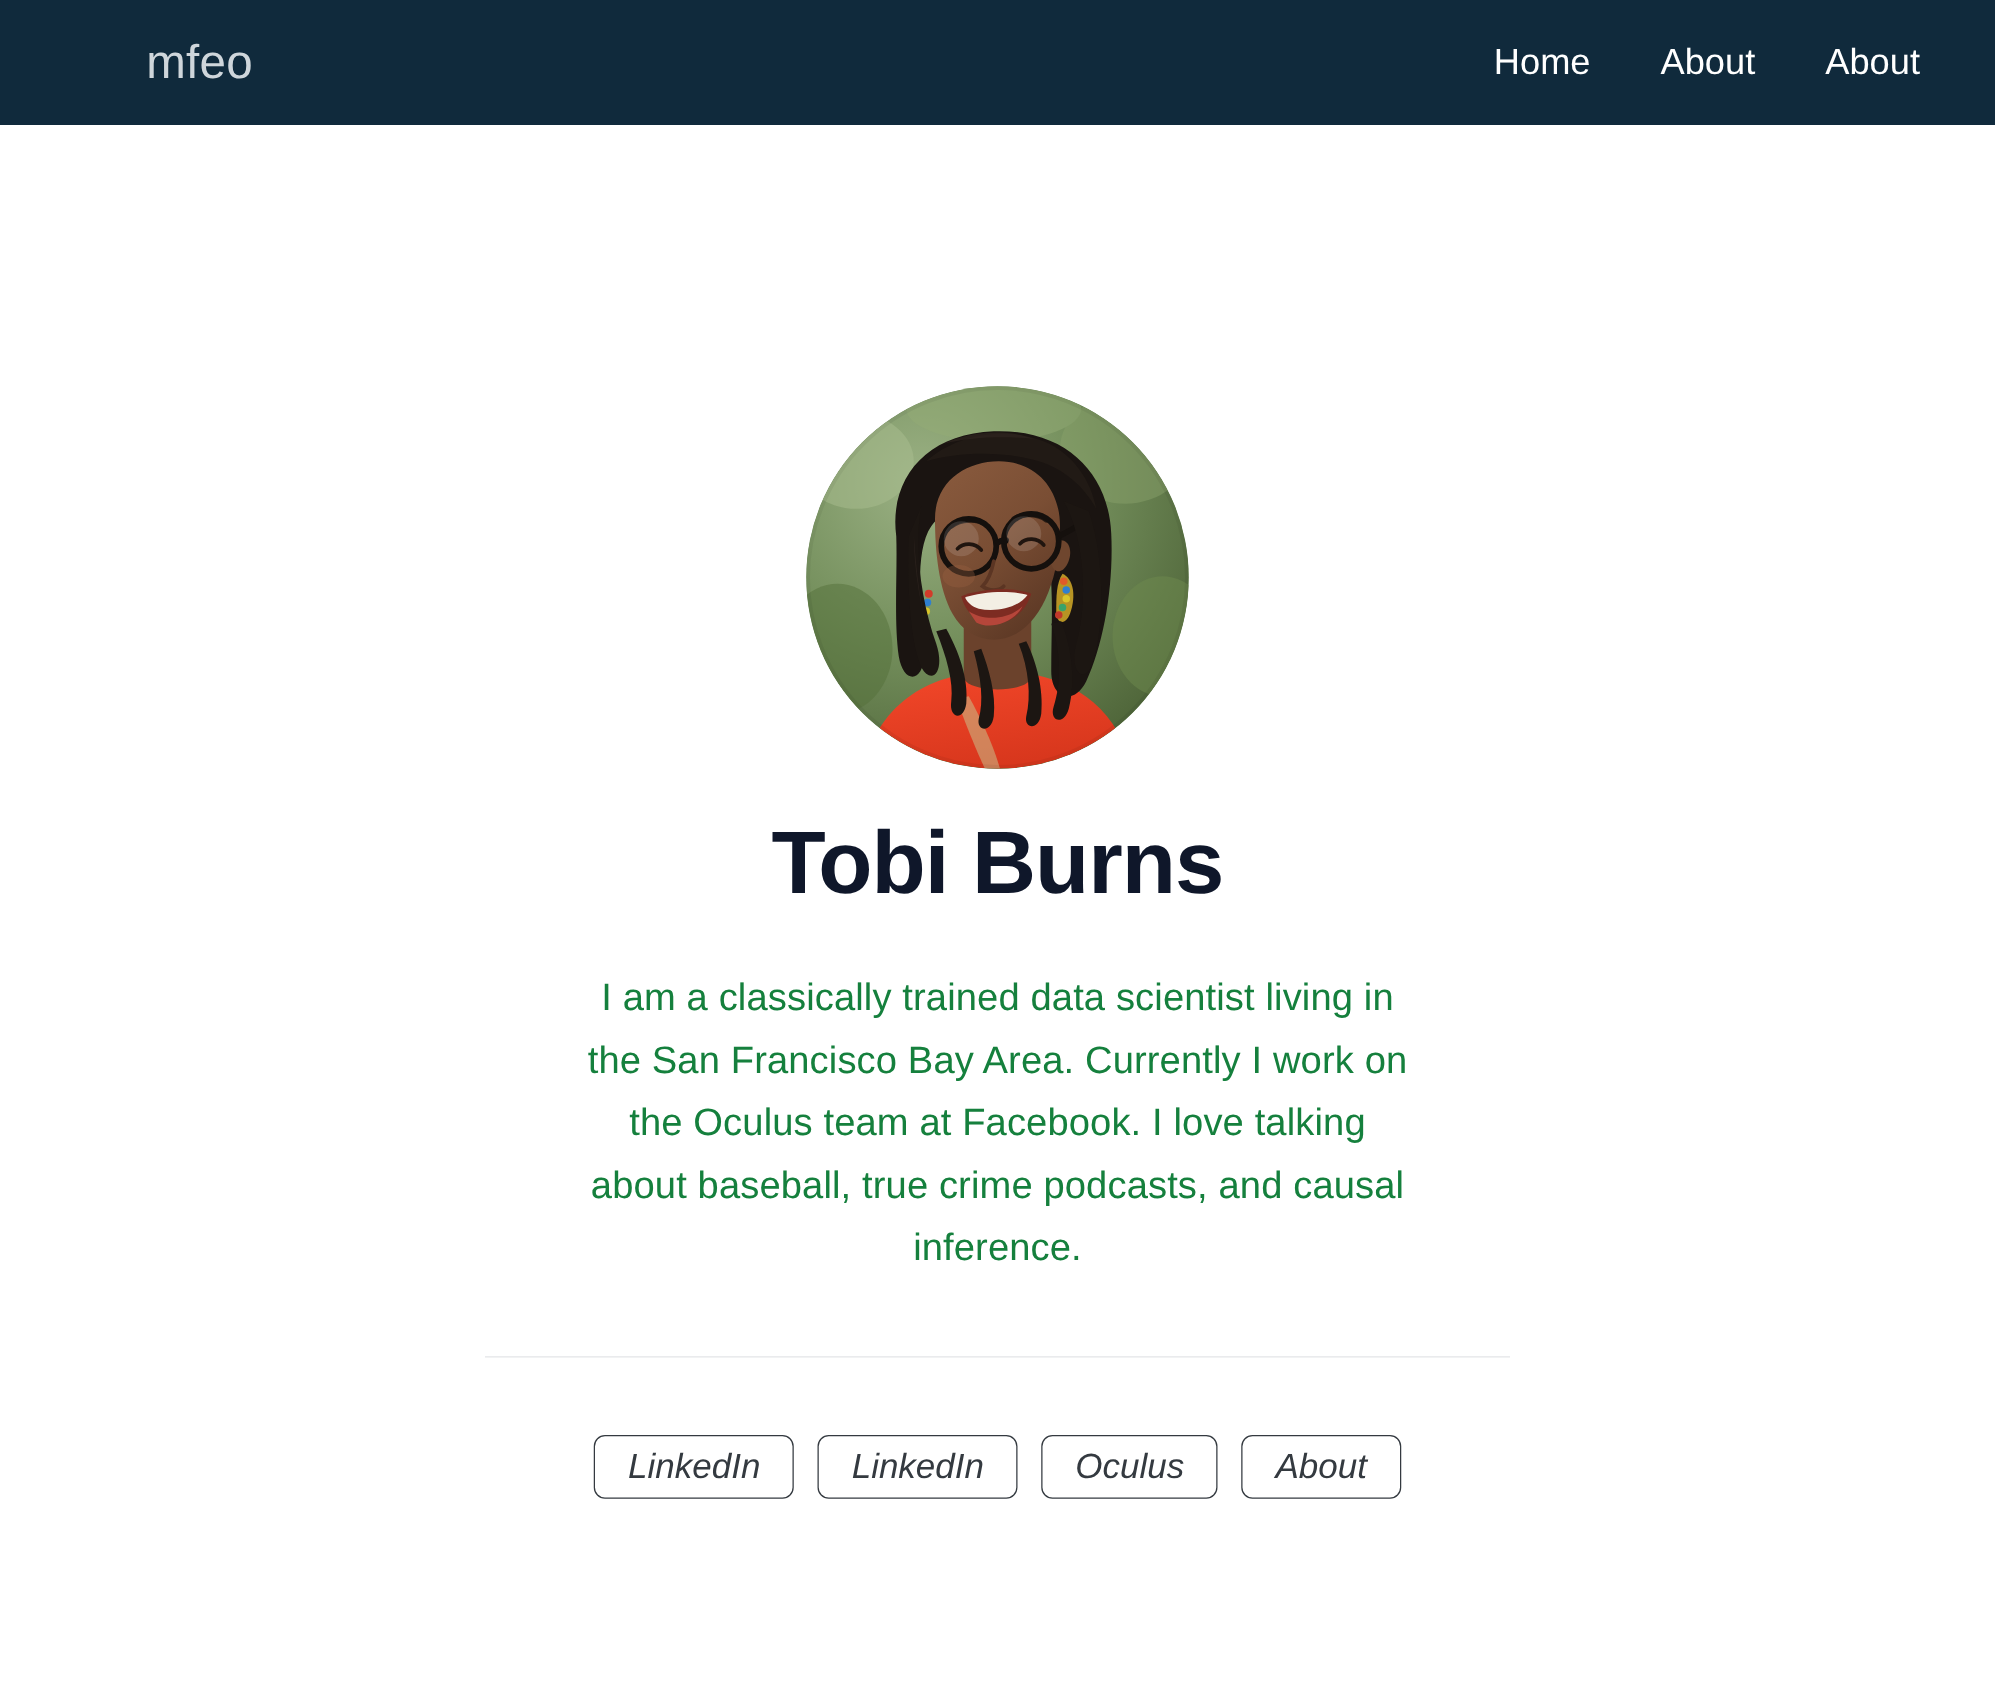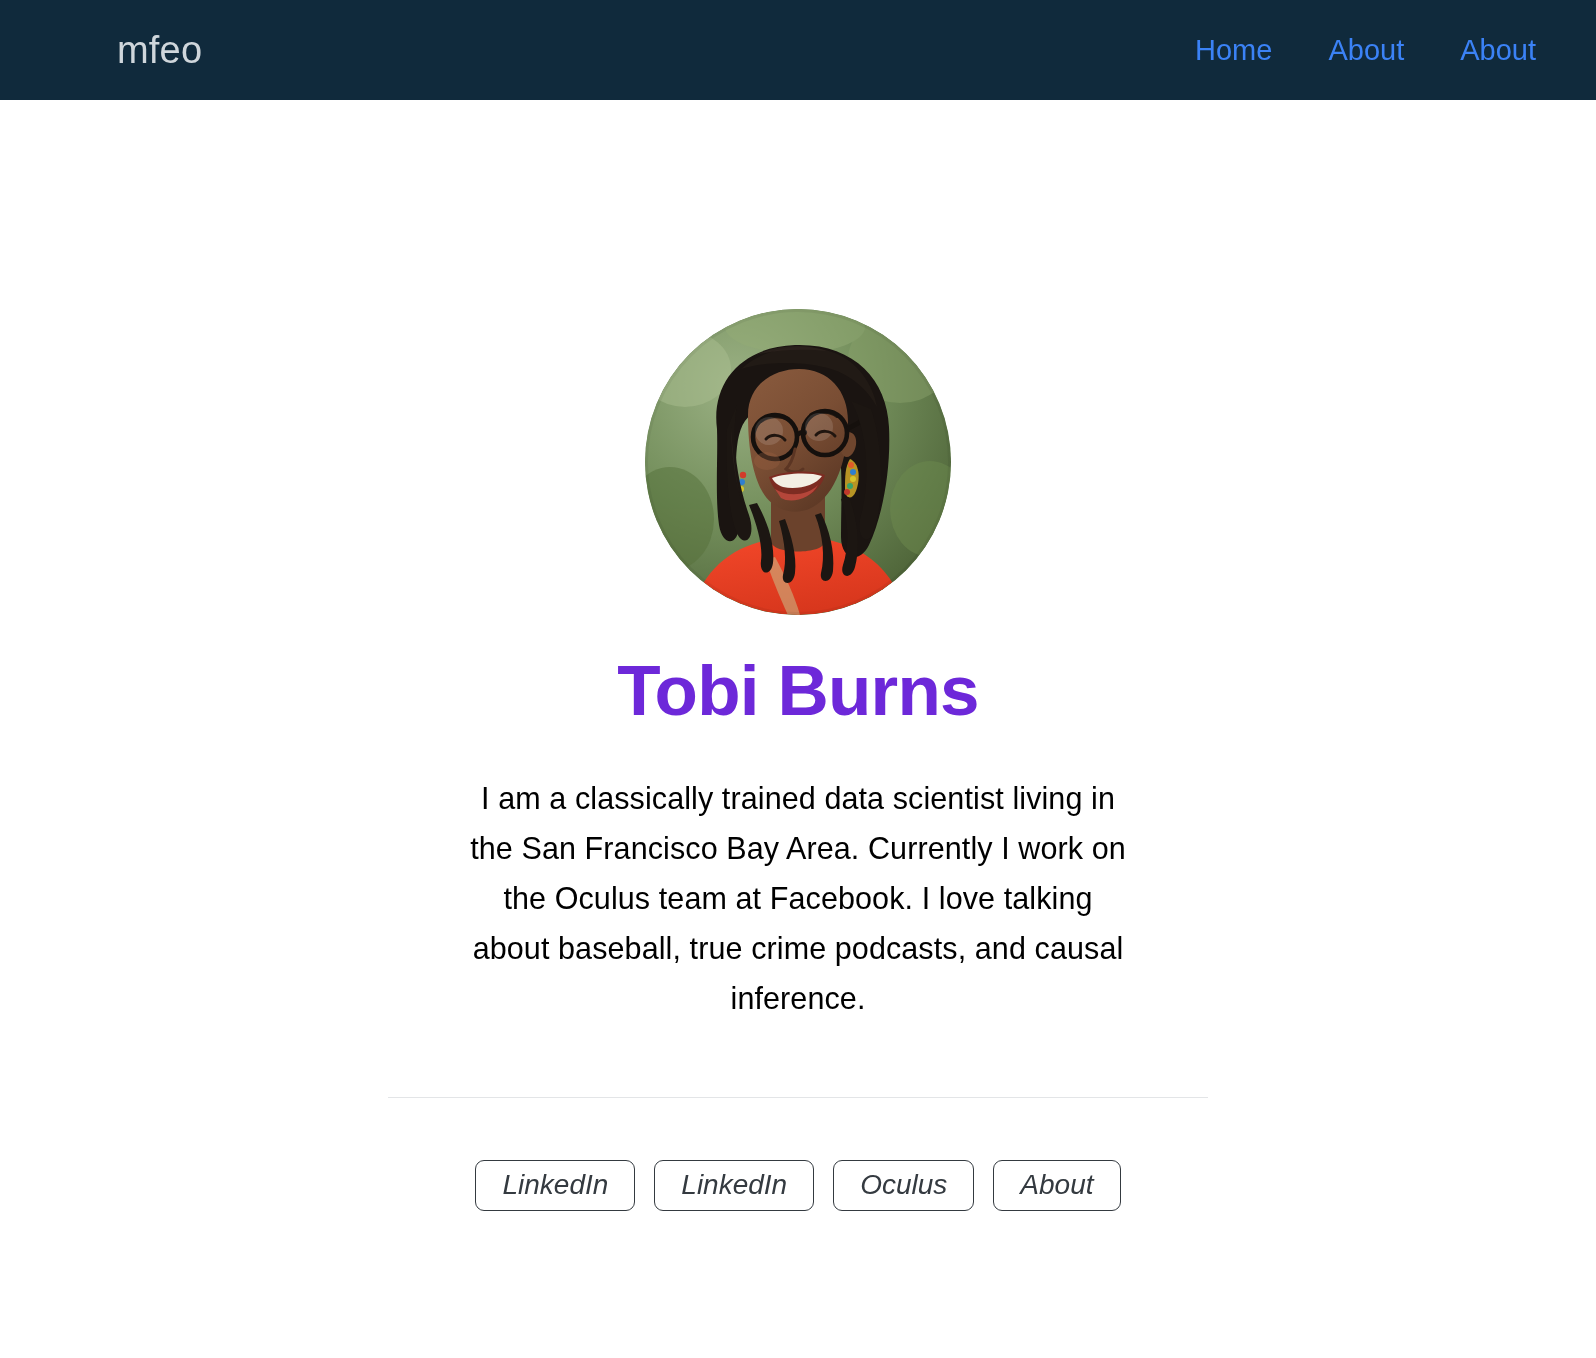--- a/index.html
+++ b/index.html
@@ -35,21 +35,21 @@
     text-decoration: none;
     font-weight: 400;
   }
   .nav-links {
     display: flex;
     align-items: center;
     gap: 0px;
     margin-right: 0px;
   }
   .nav-link {
-    color: #3b82f6;
+    color: #ffffff;
     font-size: 29px;
     line-height: 1;
     text-decoration: none;
     padding: 8px 28px;
     font-weight: 400;
     white-space: nowrap;
   }
   .nav-link:last-child { padding-right: 0; }
 
   
@@ -76,32 +76,32 @@
     inset: 0;
     overflow: hidden;
   }
   .avatar-photo svg { display: block; width: 100%; height: 100%; }
 
   .page-title {
     margin: 39px 0 0 0;
     font-size: 71px;
     line-height: 1.05;
     font-weight: 700;
-    color: #6d28d9;
+    color: #0f172a;
     letter-spacing: -0.8px;
     text-align: left;
   }
 
   .bio {
-    margin: 44px 0 16px 0;
+    margin: 44px 0 4px 0;
     width: 672px;
     text-align: center;
     font-size: 30.5px;
     line-height: 50px;
-    color: #000000;
+    color: #15803d;
     font-weight: 400;
     letter-spacing: 0.1px;
   }
 
   .divider {
     margin-top: 58px;
     width: 820px;
     height: 1px;
     background: #e3e5e7;
     border: 0;

